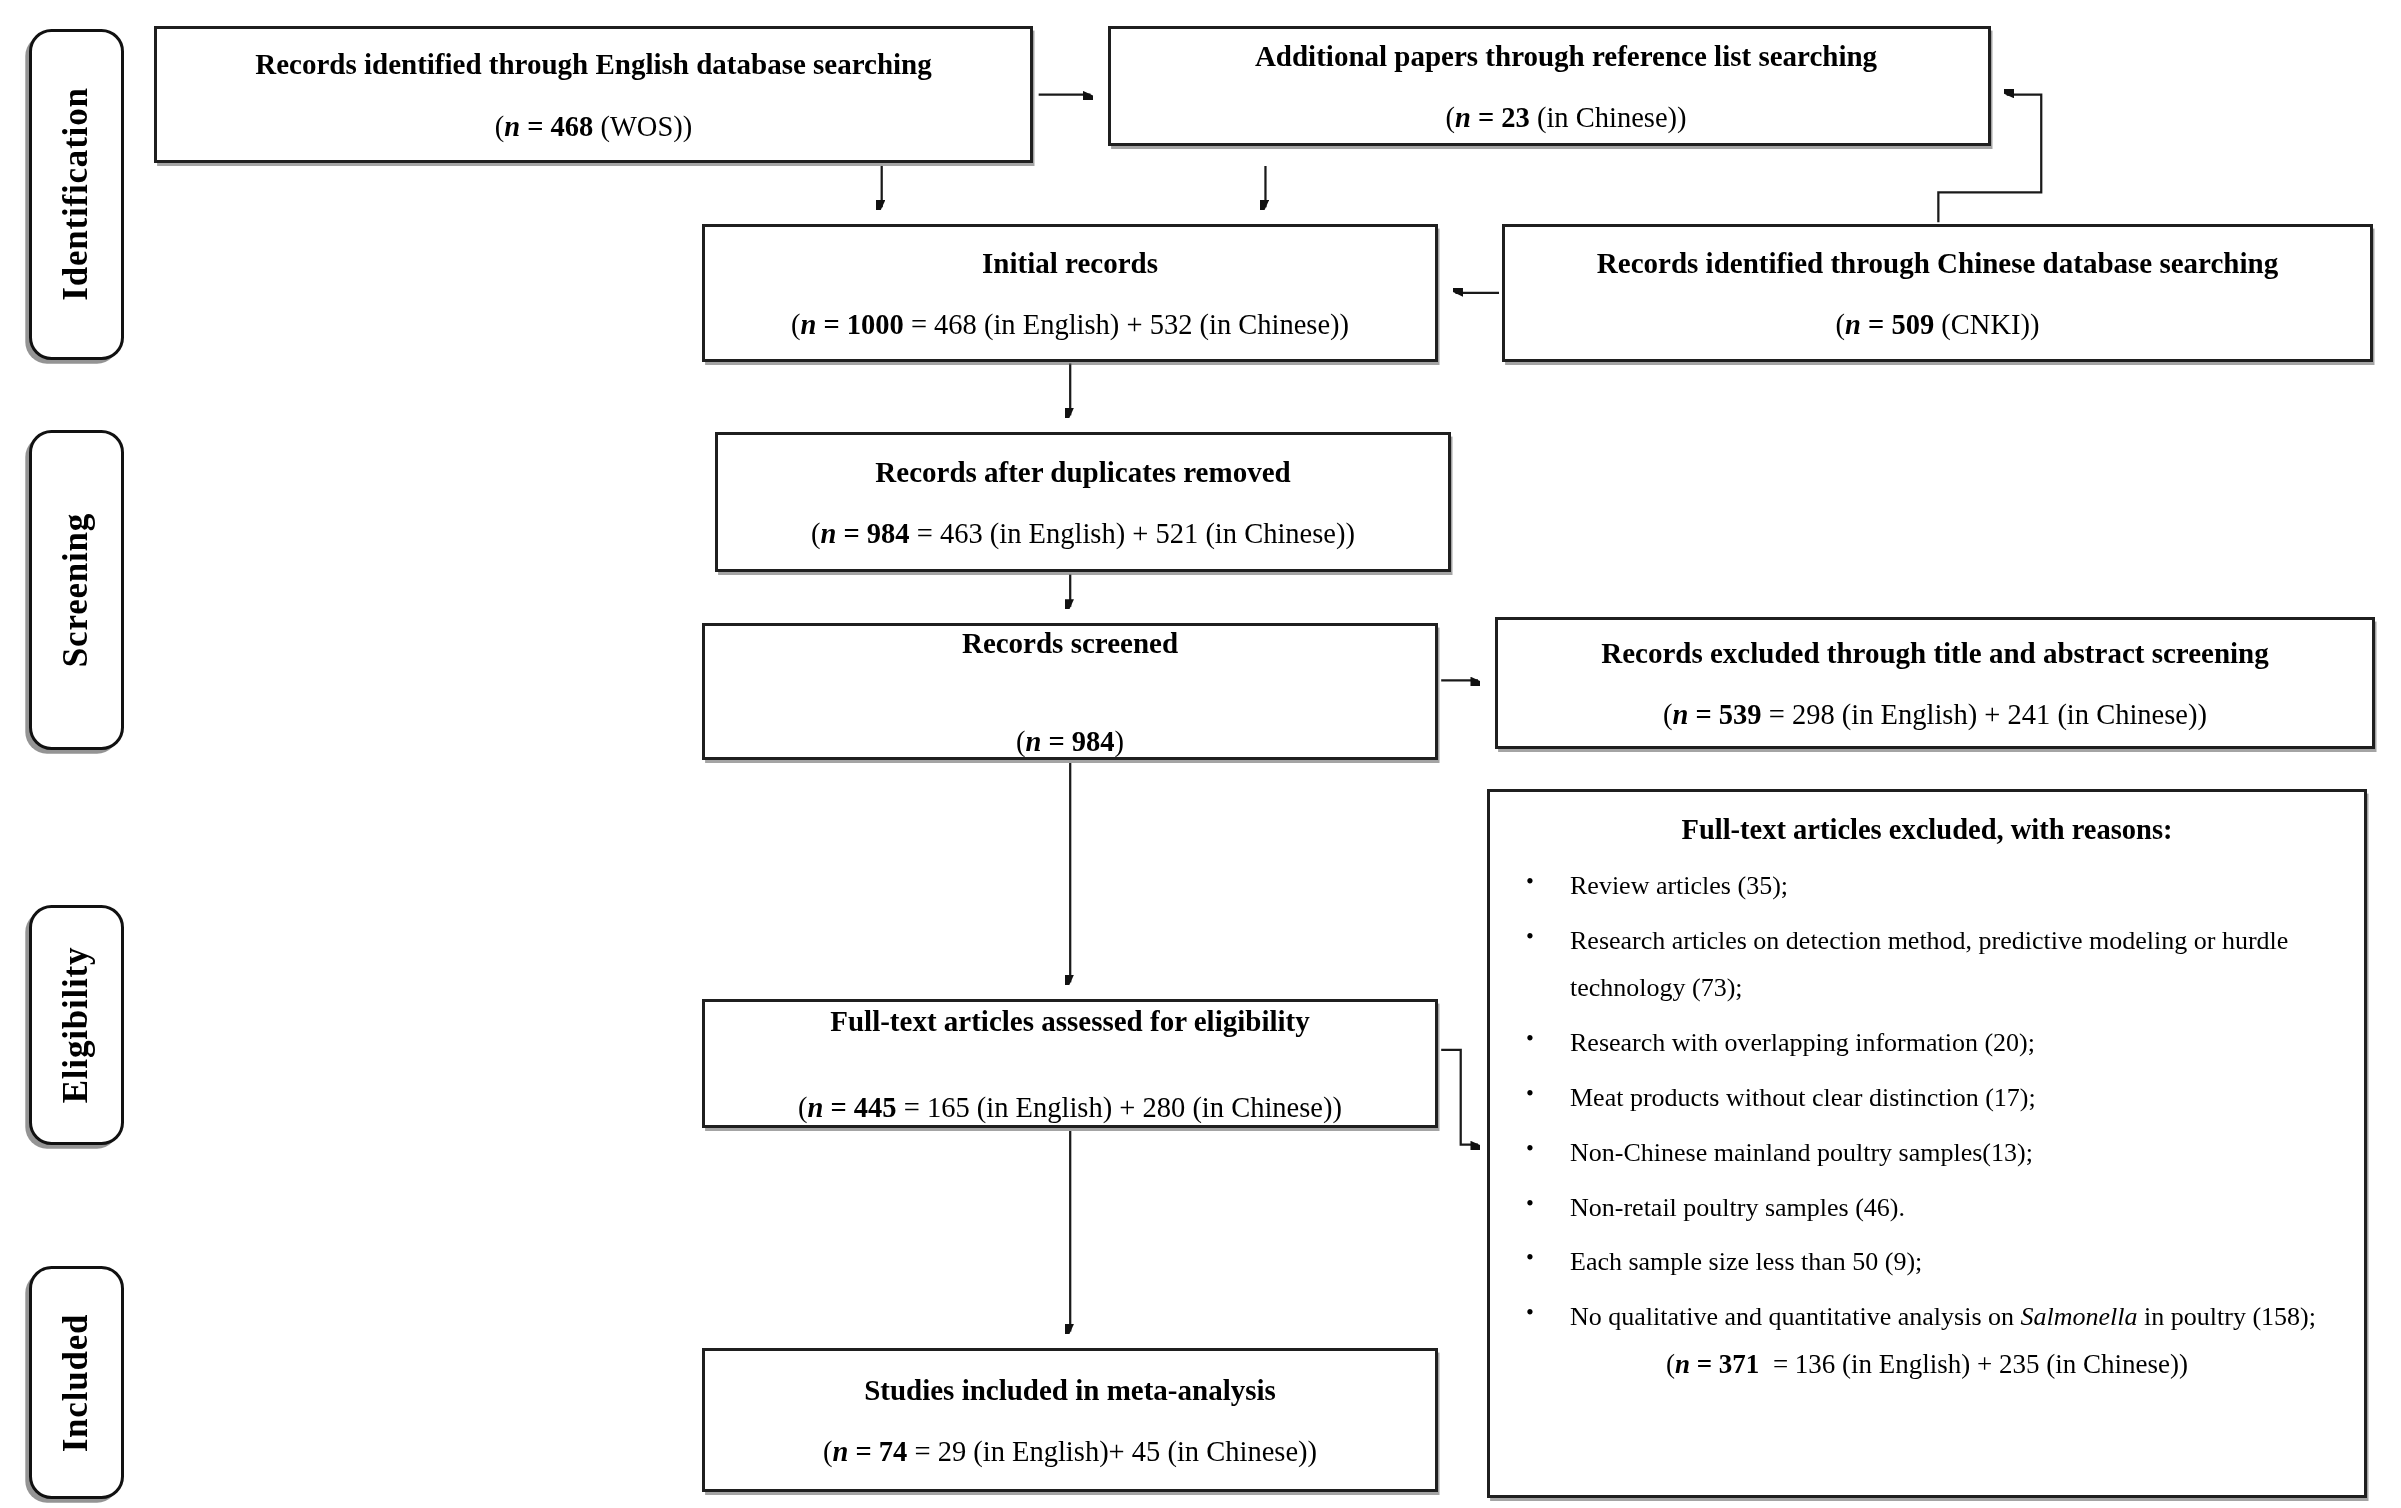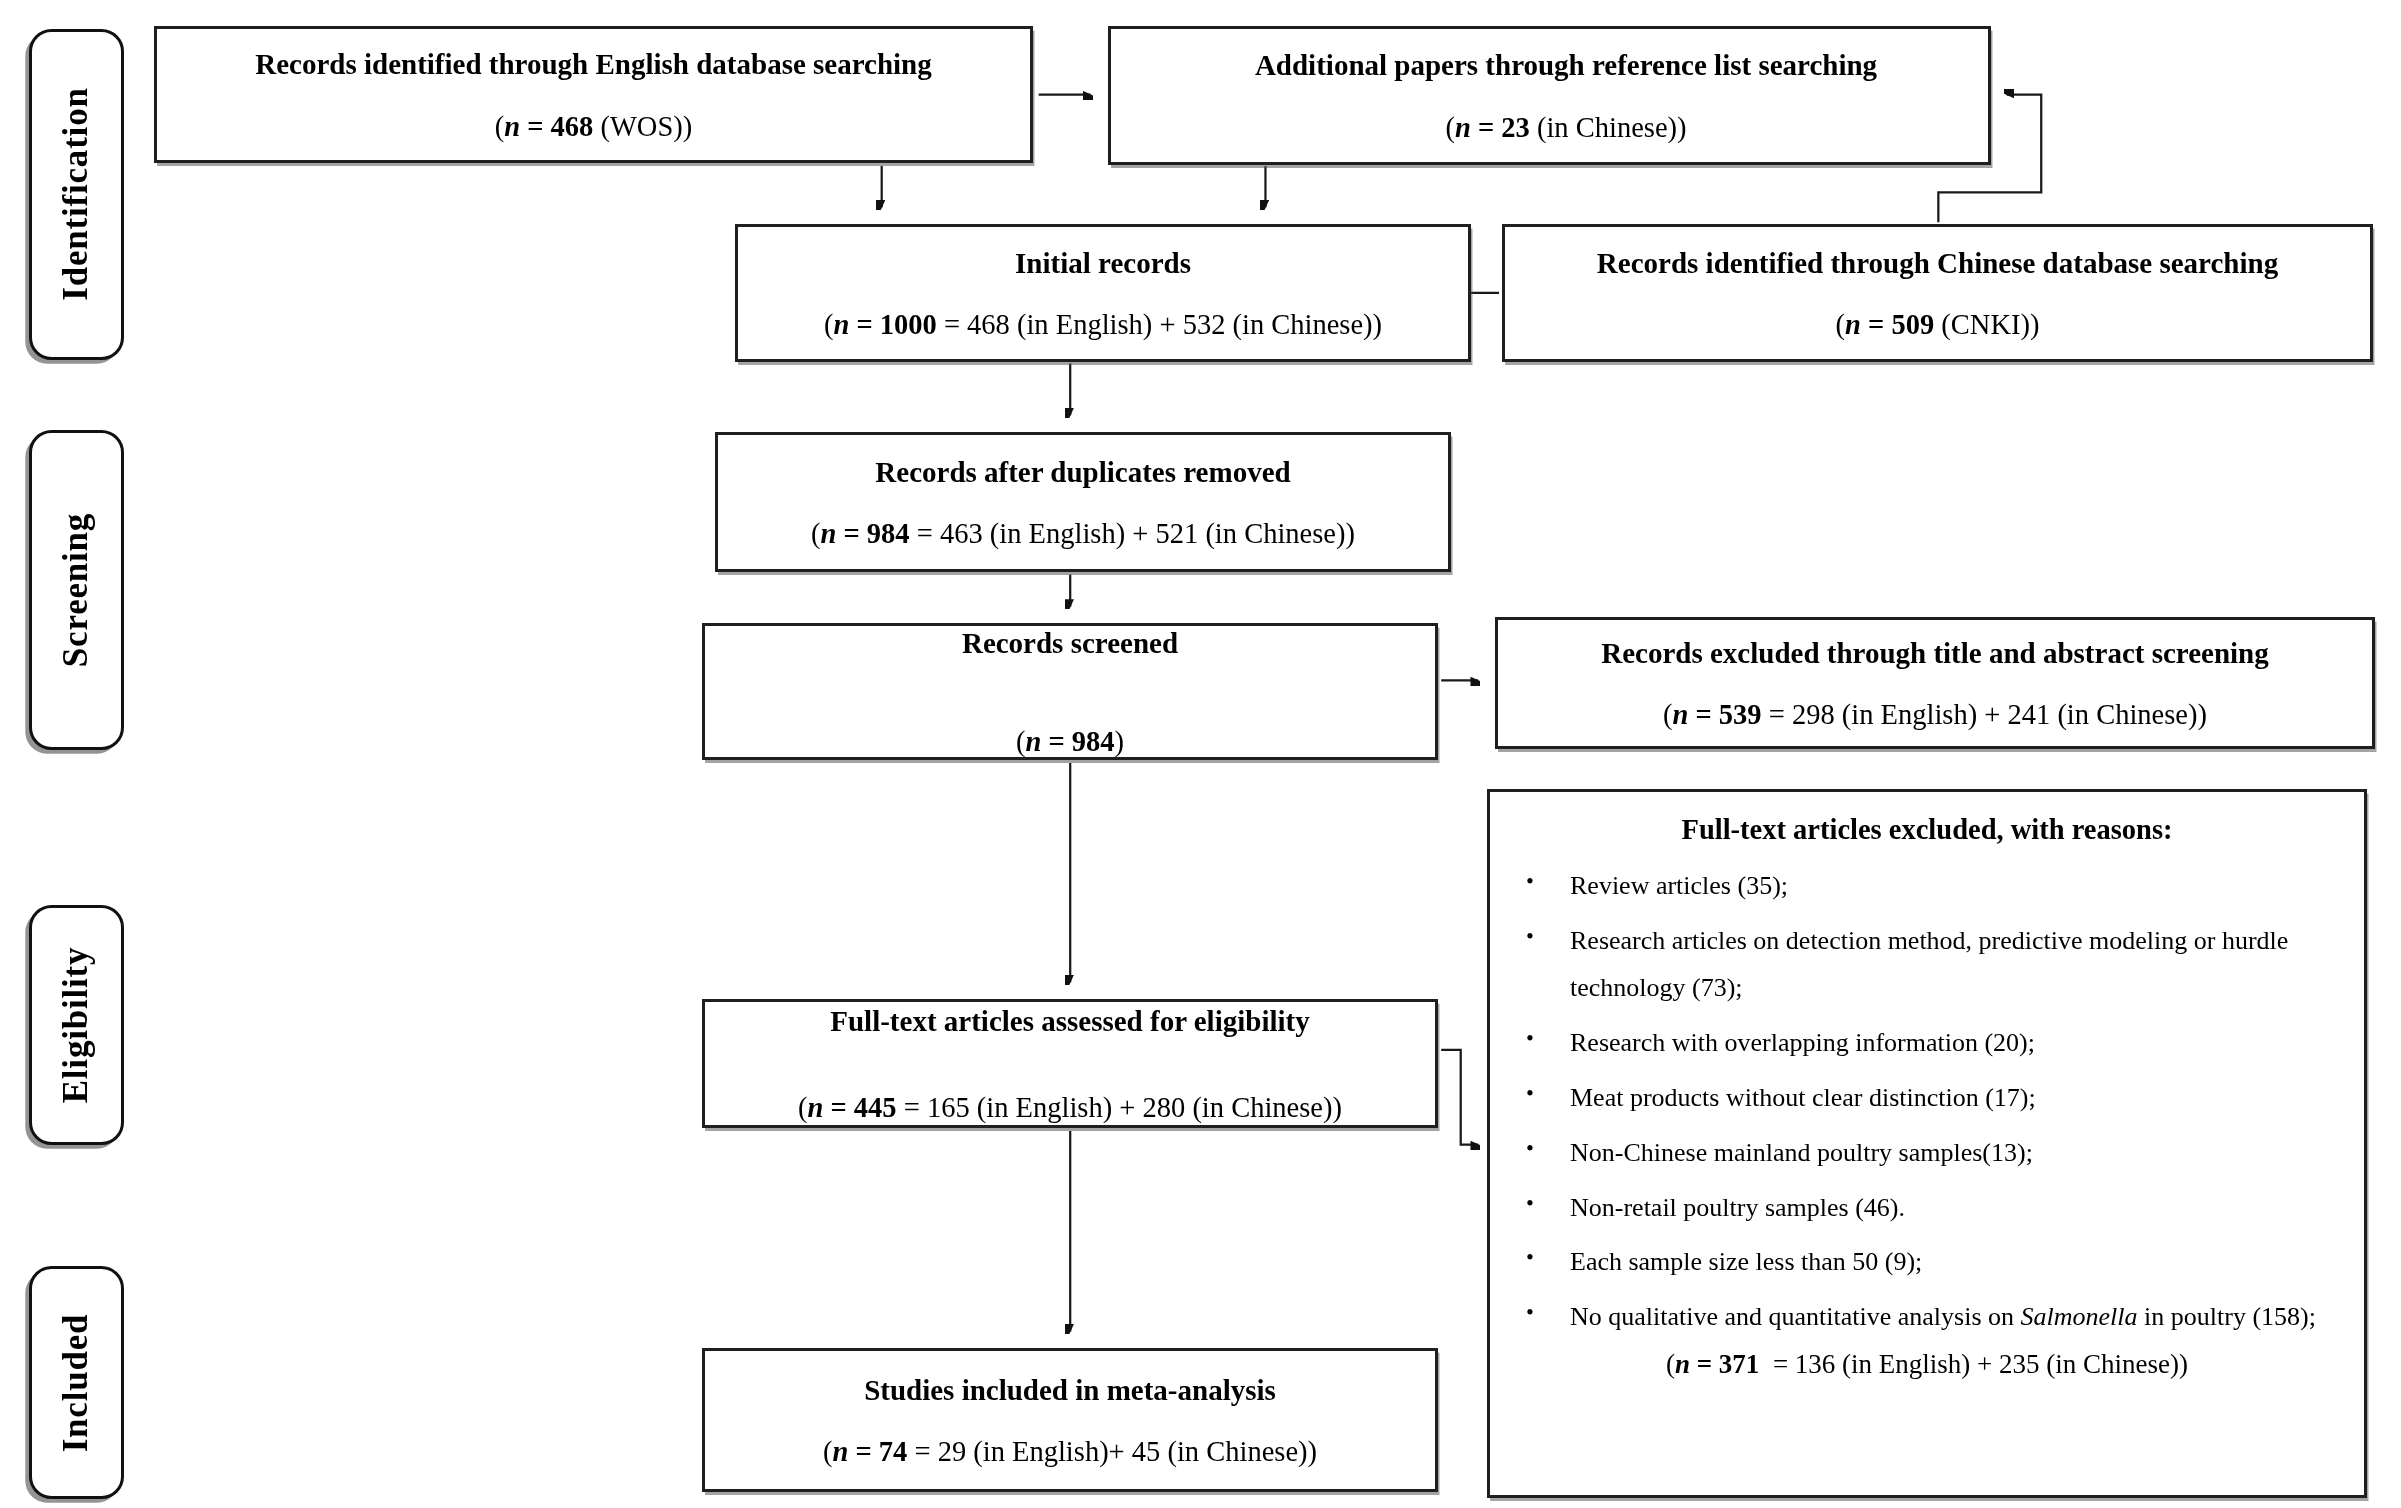--- a/index.html
+++ b/index.html
@@ -128,26 +128,26 @@
   </div>
   <div class="stage" style="left:28.5px;top:1266px;height:233px;">
     <span class="stage-label">Included</span>
   </div>
 
   <div class="box" style="left:154px;top:26px;width:879px;height:137px;">
     <div class="title">Records identified through English database searching</div>
     <div class="count"><span>(</span><span class="seg-b seg-i">n</span><span class="seg-b"> = 468</span><span> (WOS))</span></div>
   </div>
 
-  <div class="box" style="left:1108px;top:26px;width:883px;height:139px;padding-left:48px;">
+  <div class="box" style="left:1108px;top:26px;width:883px;height:120px;padding-left:48px;">
     <div class="title">Additional papers through reference list searching</div>
     <div class="count"><span>(</span><span class="seg-b seg-i">n</span><span class="seg-b"> = 23</span><span> (in Chinese))</span></div>
   </div>
 
-  <div class="box" style="left:702px;top:224px;width:736px;height:138px;margin-left:33px;">
+  <div class="box" style="left:702px;top:224px;width:736px;height:138px;">
     <div class="title">Initial records</div>
     <div class="count"><span>(</span><span class="seg-b seg-i">n</span><span class="seg-b"> = 1000</span><span> = 468 (in English) + 532 (in Chinese))</span></div>
   </div>
 
   <div class="box" style="left:1502px;top:224px;width:871px;height:138px;">
     <div class="title">Records identified through Chinese database searching</div>
     <div class="count"><span>(</span><span class="seg-b seg-i">n</span><span class="seg-b"> = 509</span><span> (CNKI))</span></div>
   </div>
 
   <div class="box" style="left:702px;top:432px;width:736px;height:140px;margin-left:13px;">

